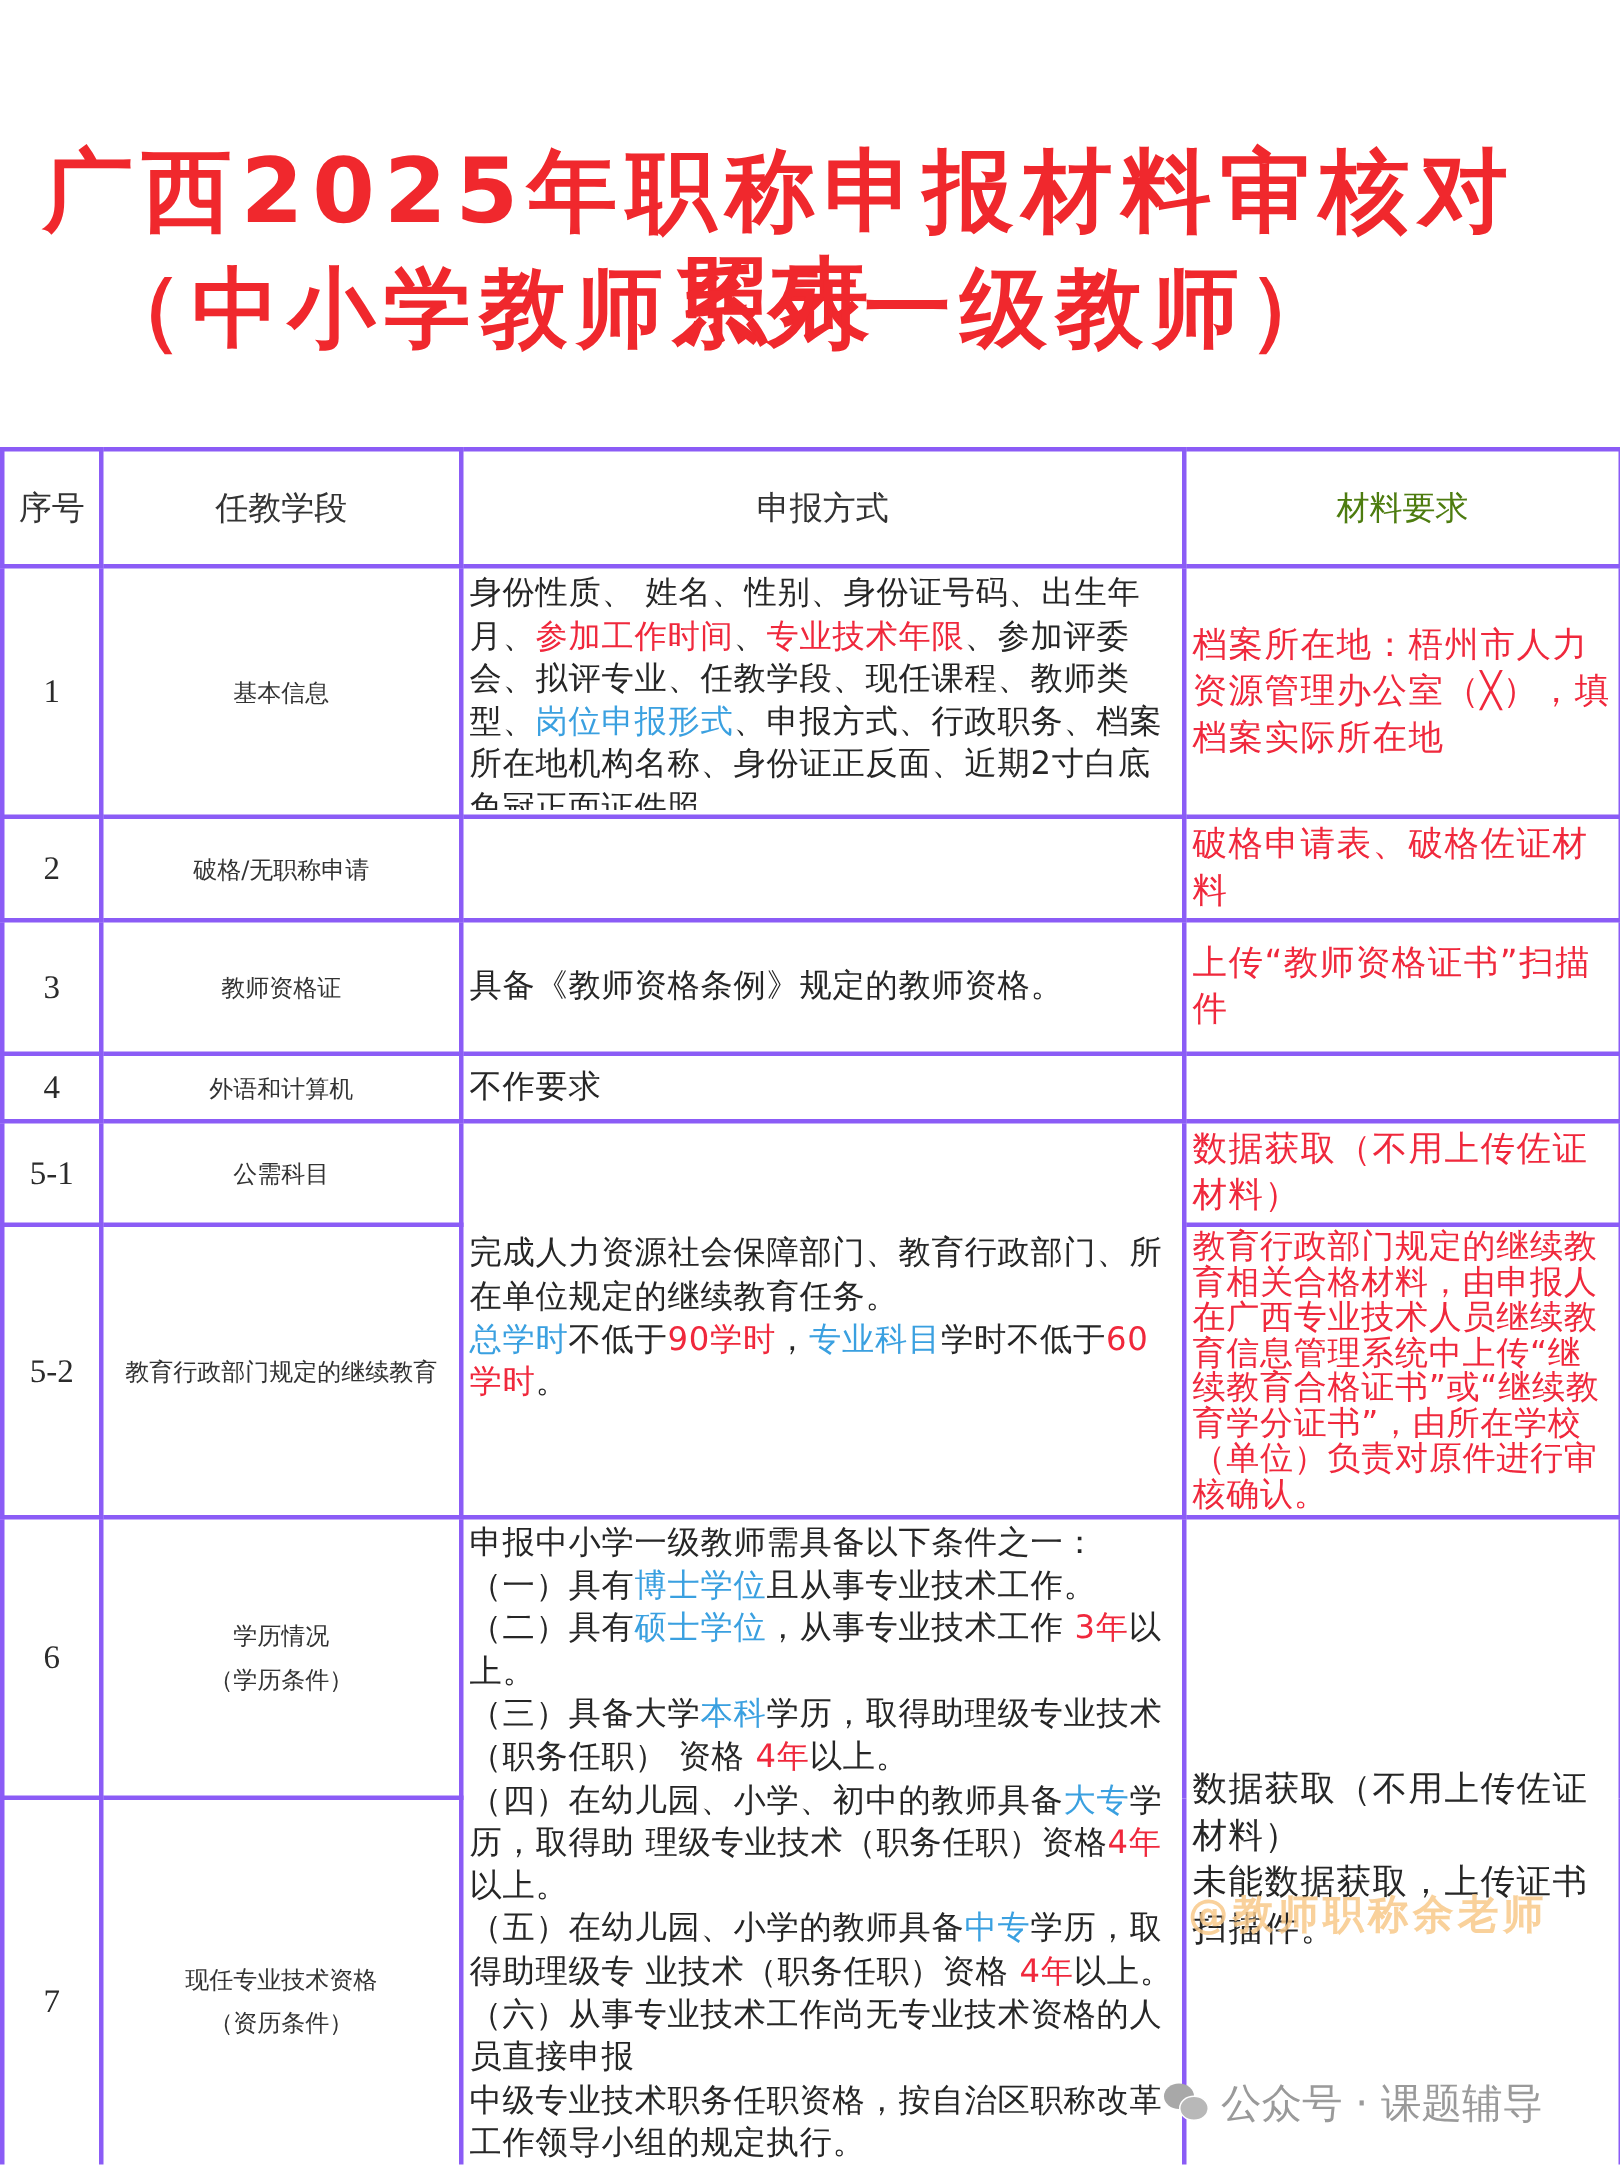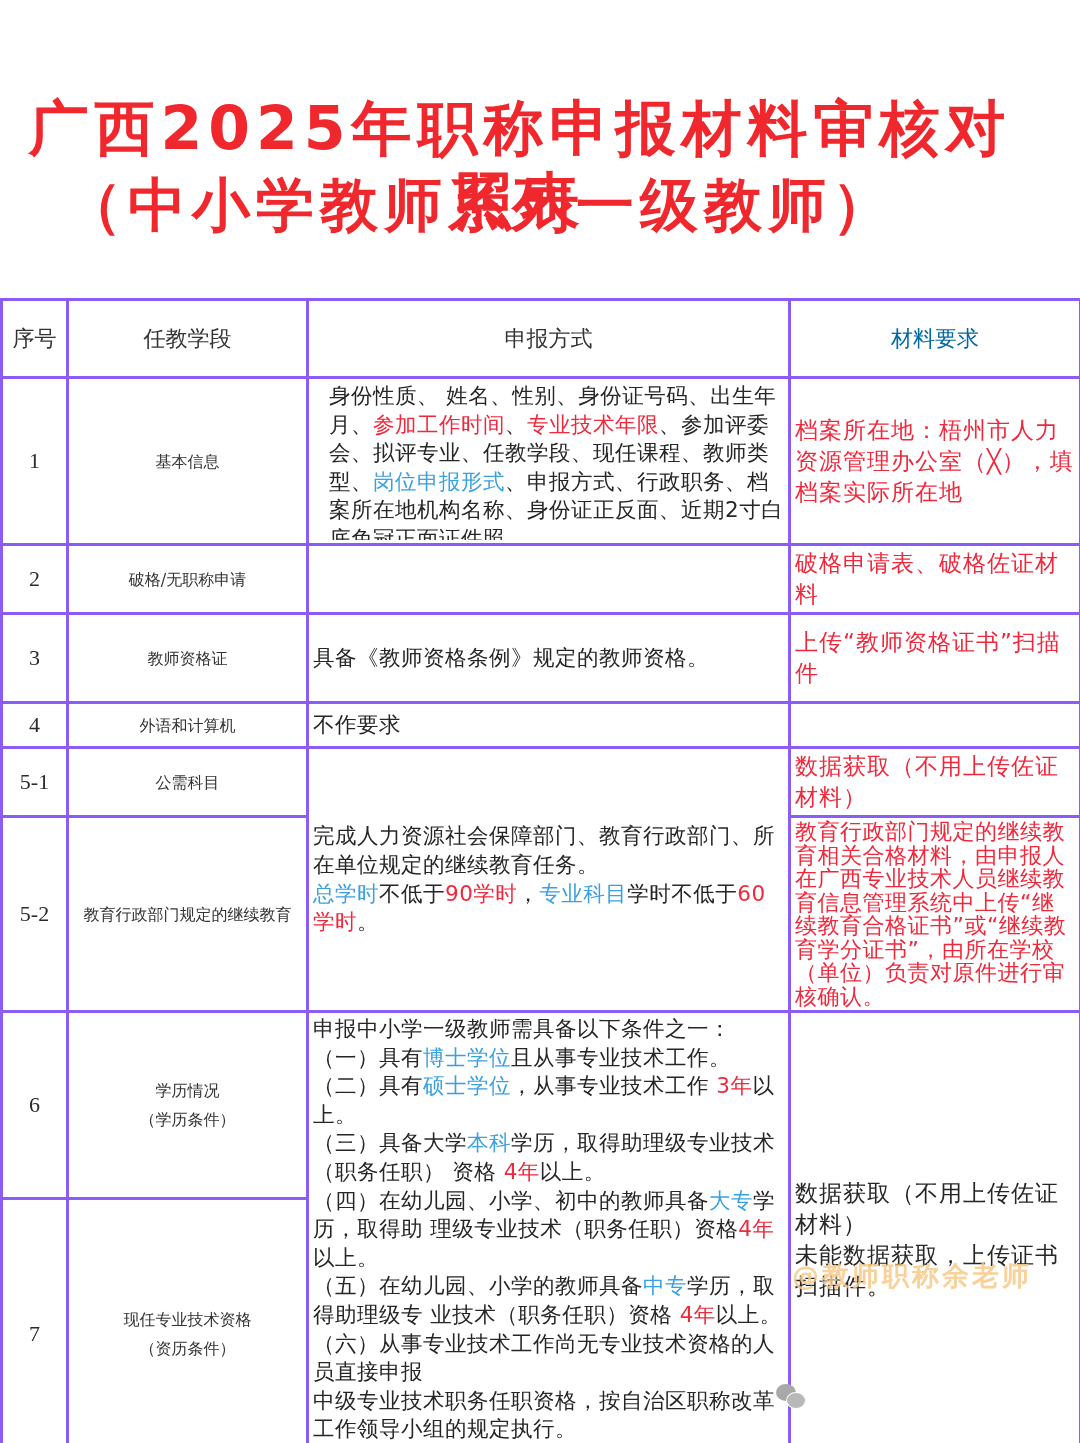--- a/index.html
+++ b/index.html
@@ -15,24 +15,24 @@
   table.grid td { border:3px solid #8b5cf6; padding:0; vertical-align:middle; }
   .c-num { text-align:center; font-size:22px; font-family:"Liberation Serif",serif; }
   .c-name { text-align:center; font-size:16px; line-height:29px; color:#333; }
   .c-cond { font-size:21.5px; line-height:28.6px; padding:2px 4px !important; color:#262626;
             font-family:"DejaVu Sans","Liberation Sans",sans-serif; letter-spacing:0.5px; }
   .c-mat { font-size:23px; line-height:31px; padding:2px 4px !important; color:#f0283c;
            font-family:"DejaVu Sans","Liberation Sans",sans-serif; letter-spacing:1px; }
   .c-mat.small { font-size:22px; line-height:23.5px; font-weight:normal; letter-spacing:0.5px; }
   .c-mat.dark { color:#262626; }
   .hdr { text-align:center; font-size:22px; color:#333; }
-  .hdr.red { color:#0369a1; }
+  .hdr.red { color:#4d7c0f; }
   .red { color:#f0283c; }
   .blue { color:#3aa0e0; }
-  .clip { overflow:hidden;margin-left:16px; }
+  .clip { overflow:hidden; }
   .wm1 { position:absolute; left:792px; top:1258px; font-size:27px; font-weight:bold;
          color:#f8c98a; opacity:0.85; letter-spacing:3px;
          font-family:"DejaVu Sans","Liberation Sans",sans-serif; white-space:nowrap; }
   .wm2 { position:absolute; left:776px; top:1384px; font-size:27px; color:#9a9a9a;
          font-family:"DejaVu Sans","Liberation Sans",sans-serif; white-space:nowrap;
          display:flex; align-items:center; gap:8px; }
   .wechat { width:30px; height:26px; position:relative; display:inline-block; }
   .wechat .b1 { position:absolute; left:0; top:0; width:20px; height:17px; border-radius:50%; background:#a8a8a8; }
   .wechat .b2 { position:absolute; left:10px; top:8px; width:18px; height:15px; border-radius:50%; background:#b8b8b8; border:1px solid #fff; }
 </style>
@@ -137,13 +137,14 @@
   </tr>
 </tbody>
   </table>
 
 <div class="wm1">@教师职称余老师</div>
 <div class="wm2">
   <span class="wechat">
       <span class="b1"></span>
       <span class="b2"></span>
     </span>
+  <span>公众号 · 课题辅导</span>
 </div>
 
 </body></html>

